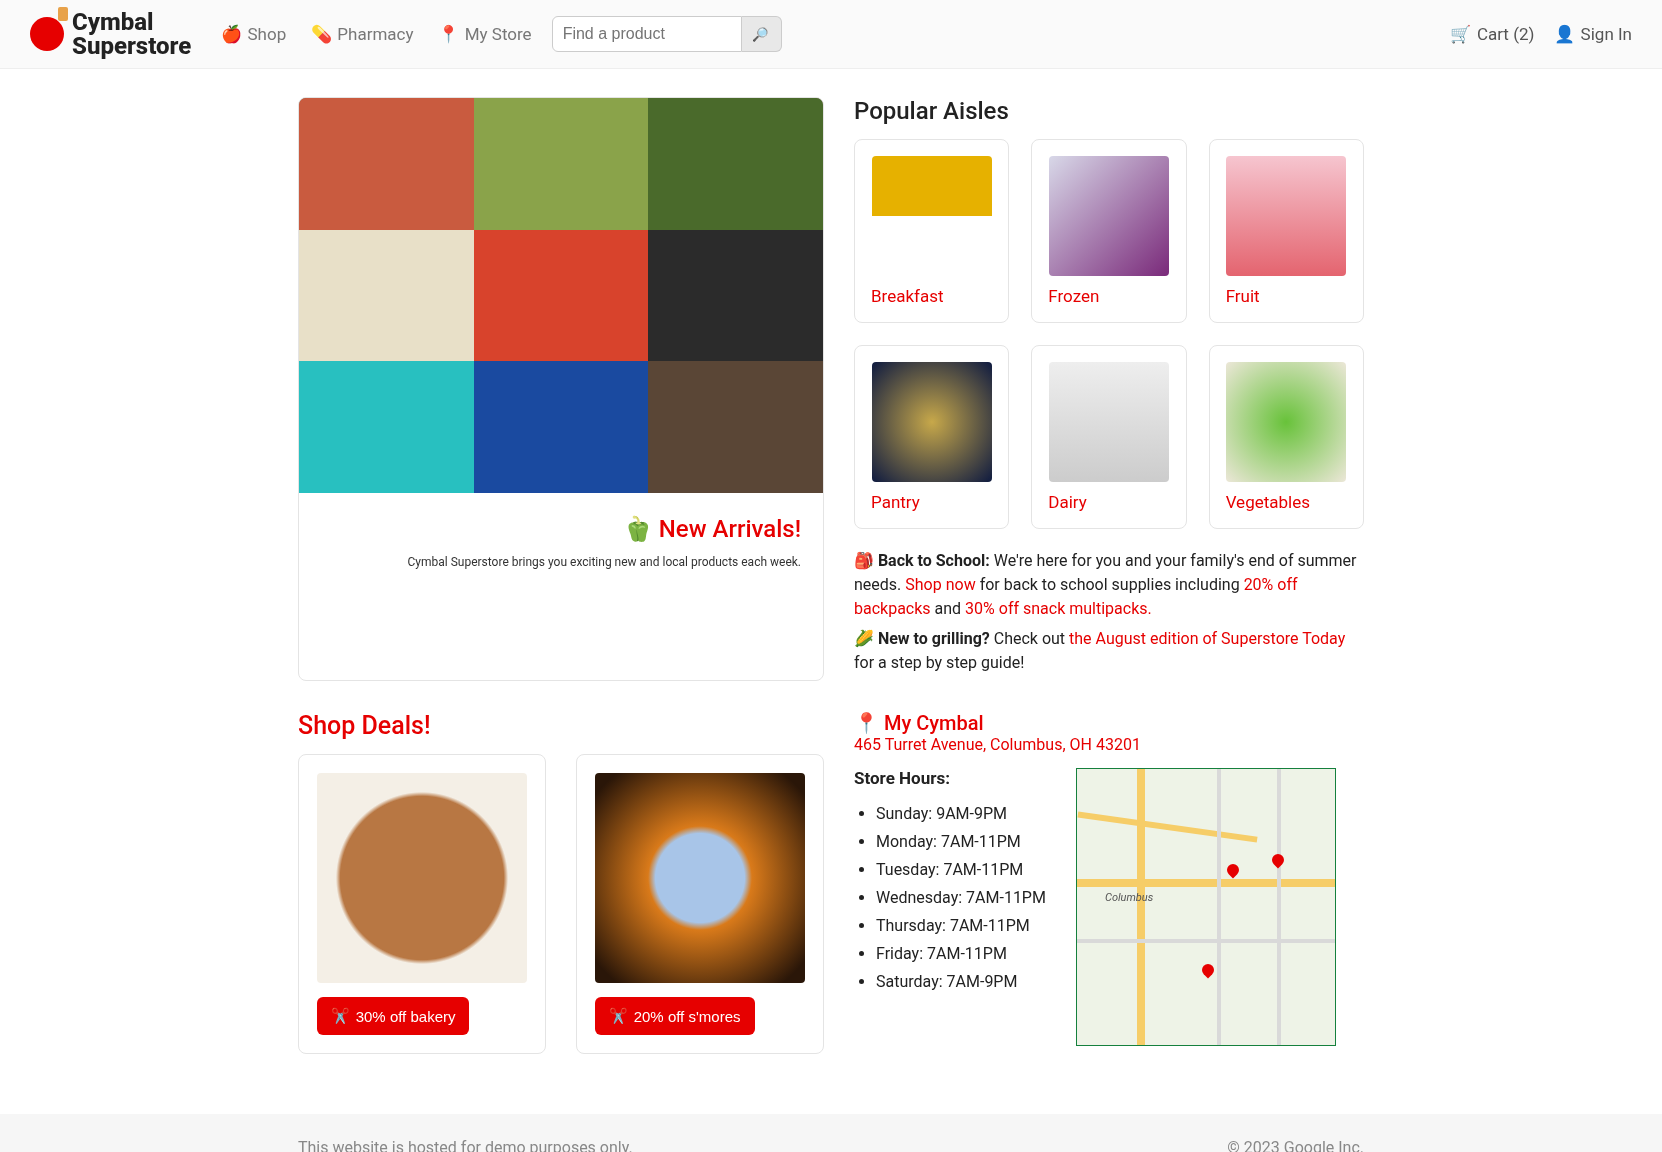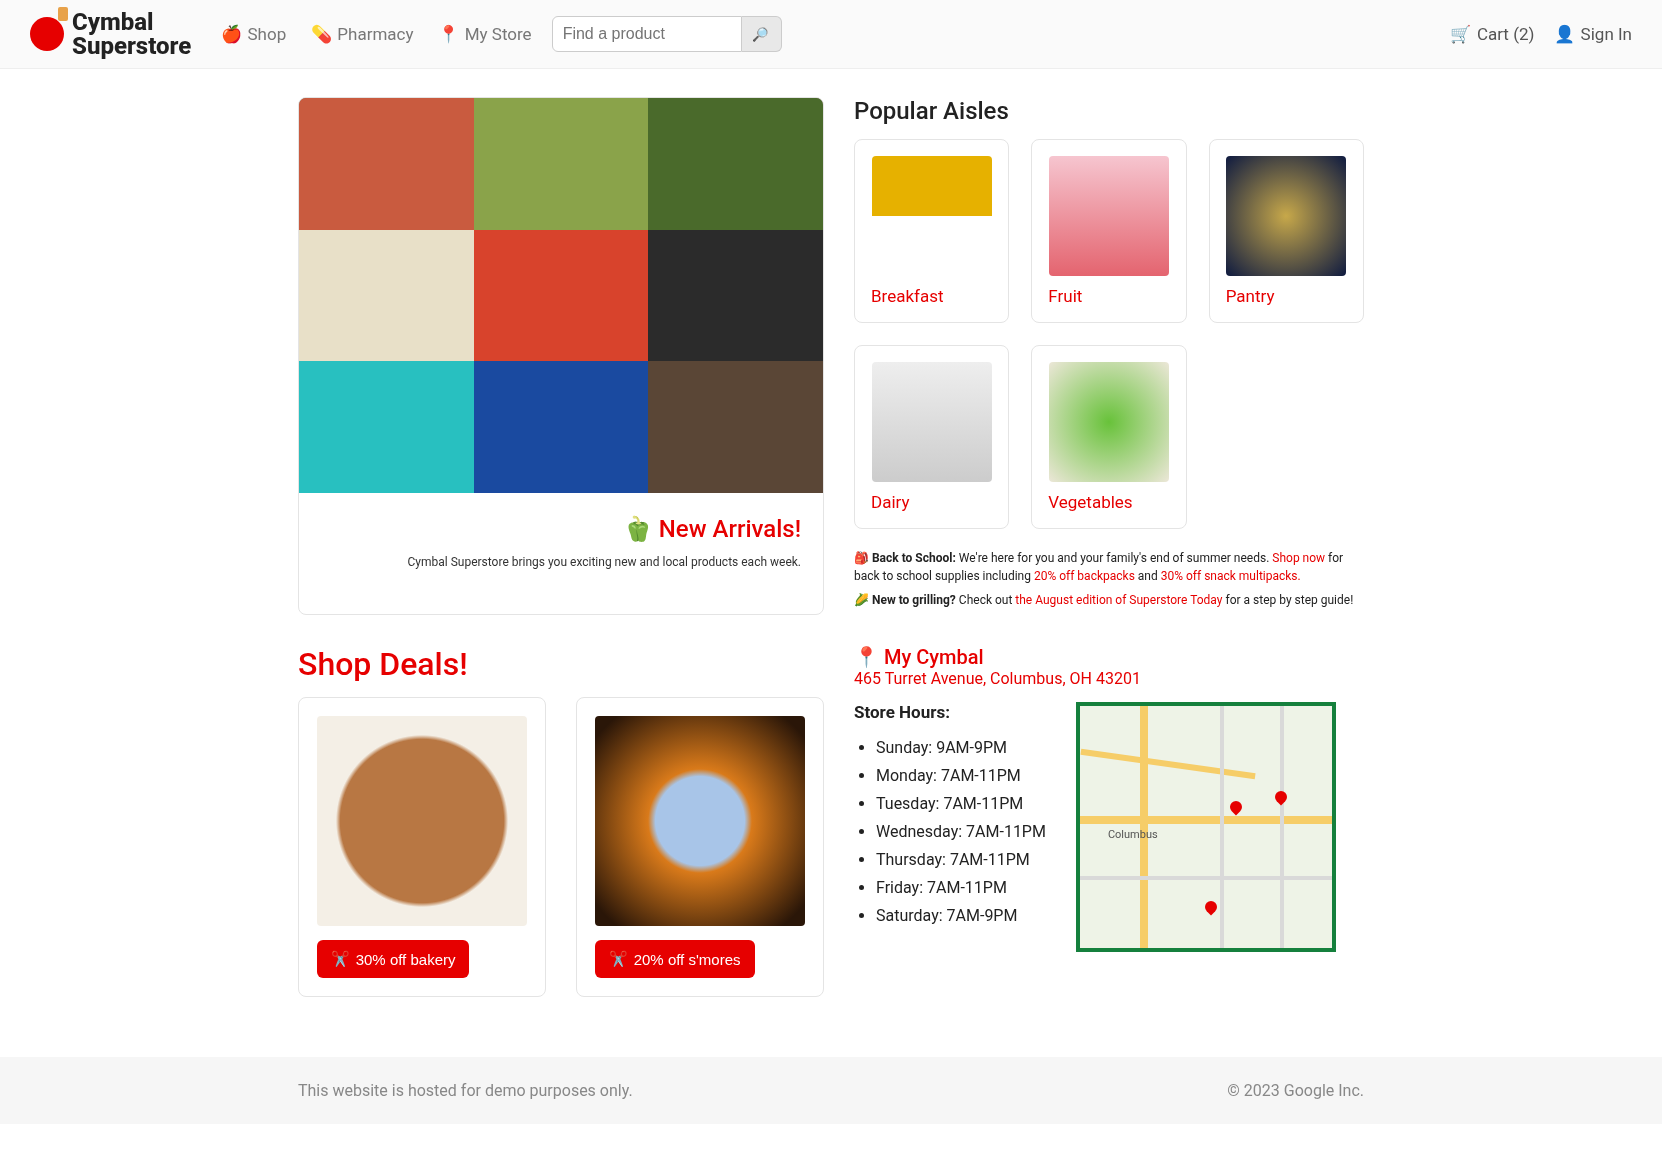--- a/index.html
+++ b/index.html
@@ -25,36 +25,36 @@
   .hero-body { padding:22px; }
   .hero-title { color:#e60000; font-size:24px; font-weight:500; margin-bottom:10px; }
   .hero-desc  { font-size:12px; color:#333; line-height:1.5; }
 
   .section-title { font-size:24px; color:#222; margin-bottom:14px; font-weight:500; }
   .aisles-grid { display:grid; grid-template-columns:repeat(3,1fr); gap:22px; }
   .aisle { border:1px solid #e4e4e4; border-radius:8px; padding:16px; cursor:pointer; }
   .aisle-img { width:120px; height:120px; margin:0 auto 10px; border-radius:4px; }
   .aisle-label { color:#e60000; font-size:17px; }
 
-  .promo p { font-size:12px; line-height:1.5; margin-bottom:6px; }
+  .promo p { font-size:16px; line-height:1.5; margin-bottom:6px; }
   .promo a { color:#e60000; text-decoration:none; }
   .promo .bold { font-weight:700; }
 
-  .deals-header { color:#e60000; font-size:32px; font-weight:500; margin-bottom:14px; }
+  .deals-header { color:#e60000; font-size:25px; font-weight:500; margin-bottom:14px; }
   .deals-row { display:grid; grid-template-columns:1fr 1fr; gap:30px; }
   .deal { border:1px solid #e4e4e4; border-radius:8px; padding:18px; }
   .deal-img { width:210px; height:210px; margin:0 auto 14px; border-radius:4px; }
   .deal-btn { background:#e60000; color:#fff; border:none; padding:10px 14px; border-radius:6px; font-size:15px; cursor:pointer; display:flex; align-items:center; gap:6px; }
 
   .mycymbal-title { color:#e60000; font-size:20px; font-weight:500; }
   .address { color:#e60000; font-size:16px; text-decoration:none; }
   .mycymbal-body { display:flex; gap:30px; margin-top:14px; }
   .hours h4 { font-size:17px; font-weight:700; margin-bottom:12px; }
   .hours ul { list-style:disc; padding-left:22px; font-size:16px; line-height:1.75; }
-  .map { width:260px; height:250px; background:#eef3e7; border:4px solid #15803d; position:relative; overflow:hidden; }
+  .map { width:260px; height:278px; background:#eef3e7; border:1px solid #15803d; position:relative; overflow:hidden;font-style:italic; }
   .map .road  { position:absolute; background:#f6cd68; }
   .map .roadg { position:absolute; background:#d9d9d9; }
   .map .pin   { position:absolute; width:12px; height:12px; background:#e60000; border-radius:50% 50% 50% 0; transform:rotate(-45deg); }
   .map .city  { position:absolute; font-size:11px; color:#555; }
 
   footer { background:#f6f6f6; padding:24px 0; }
   .footer-inner { max-width:1090px; margin:0 auto; padding:0 12px; display:flex; justify-content:space-between; color:#888; font-size:16px; }
 
   
   .bg-breakfast{background:linear-gradient(#e6b100 50%,#fff 50%);}
@@ -134,20 +134,24 @@
       <p class="hero-desc">Cymbal Superstore brings you exciting new and local products each week.</p>
     </div>
   </section>
 
   <section>
     <h2 class="section-title">Popular Aisles</h2>
     <div class="aisles-grid" id="aisles-grid">
         <div class="aisle">
           <div class="aisle-img bg-breakfast"></div>
           <div class="aisle-label">Breakfast</div>
+        </div>
+        <div class="aisle">
+          <div class="aisle-img bg-frozen"></div>
+          <div class="aisle-label">Frozen</div>
         </div>
         <div class="aisle">
           <div class="aisle-img bg-fruit"></div>
           <div class="aisle-label">Fruit</div>
         </div>
         <div class="aisle">
           <div class="aisle-img bg-pantry"></div>
           <div class="aisle-label">Pantry</div>
         </div>
         <div class="aisle">

